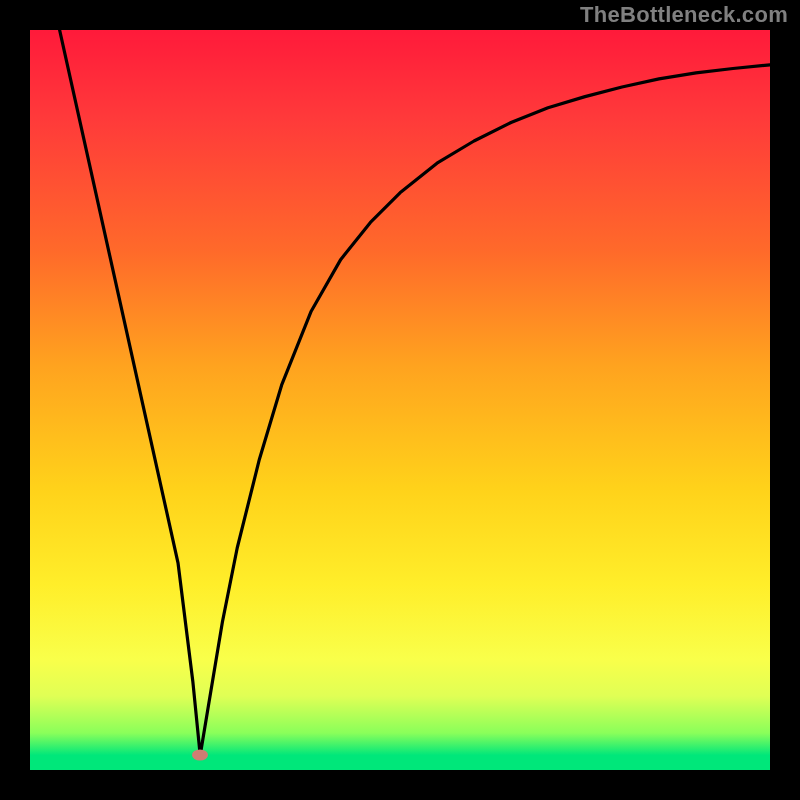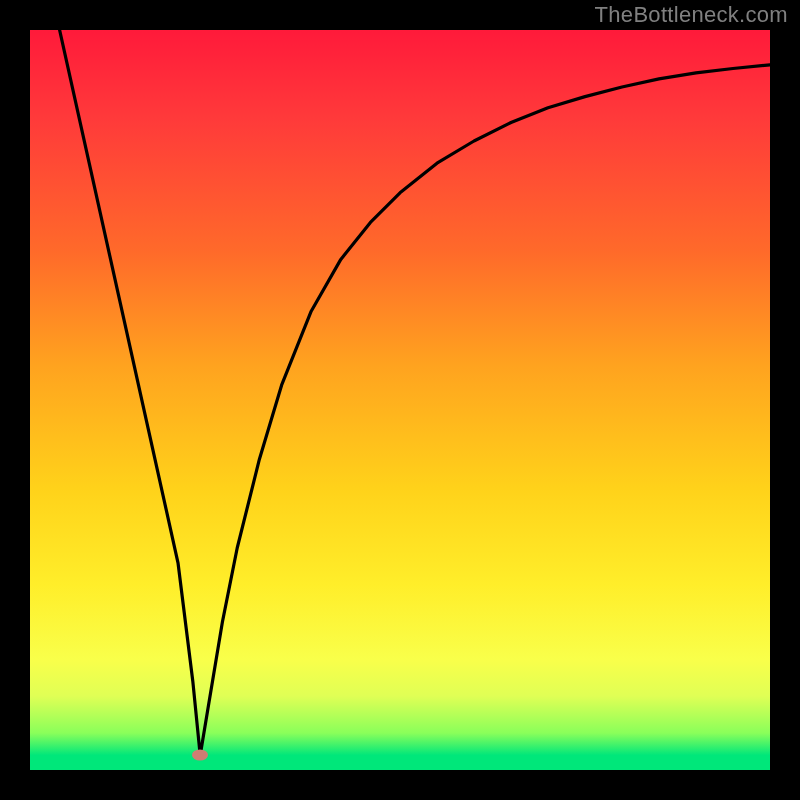--- a/index.html
+++ b/index.html
@@ -16,21 +16,21 @@
     width: 800px;
     height: 800px;
     background: #000;
   }
   .watermark {
     position: absolute;
     top: 2px;
     right: 12px;
     color: #808080;
     font-size: 22px;
-    font-weight: 400;
+    font-weight: 700;
     letter-spacing: 0.3px;
     z-index: 10;
   }
   .plot-area {
     position: absolute;
     left: 30px;
     top: 30px;
     width: 740px;
     height: 740px;
     overflow: hidden;

